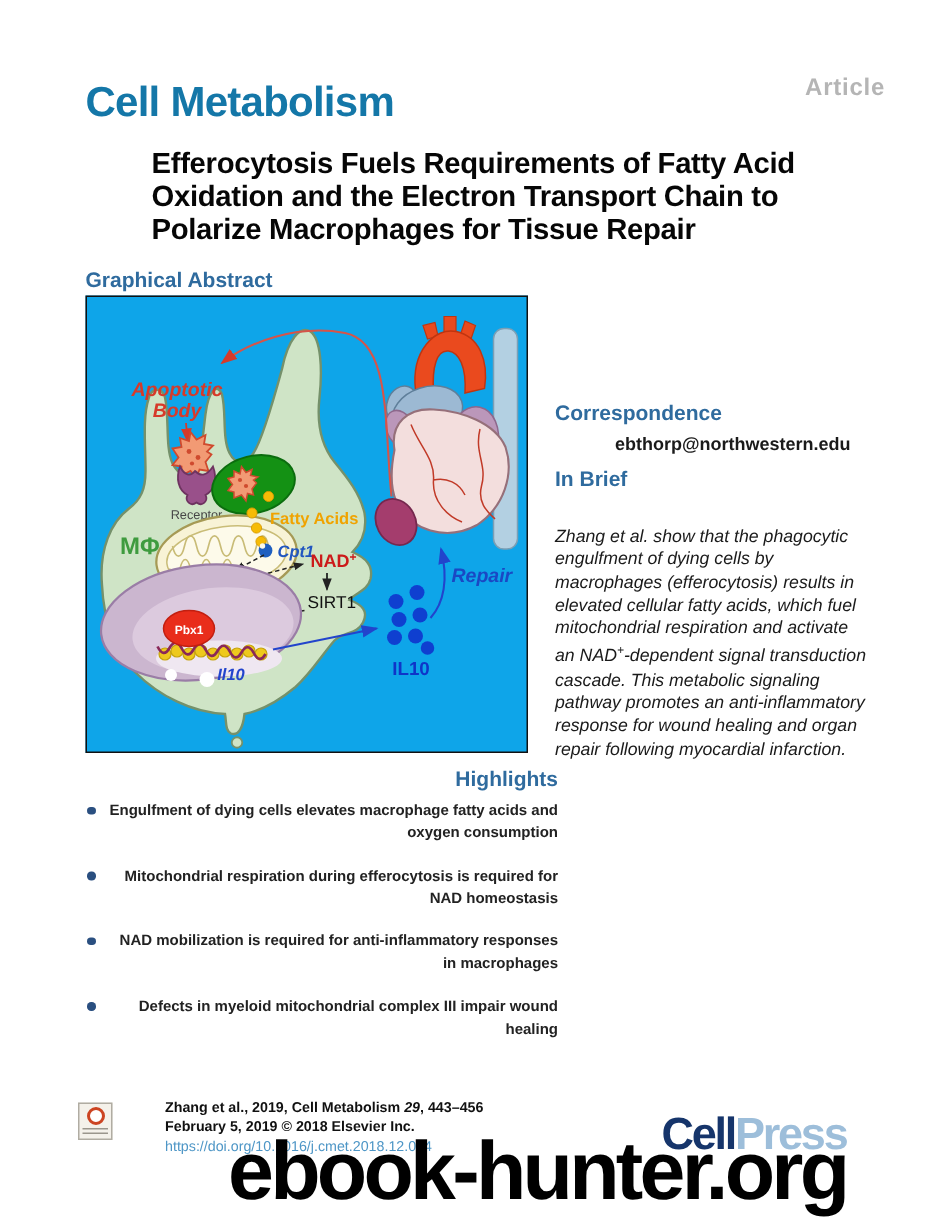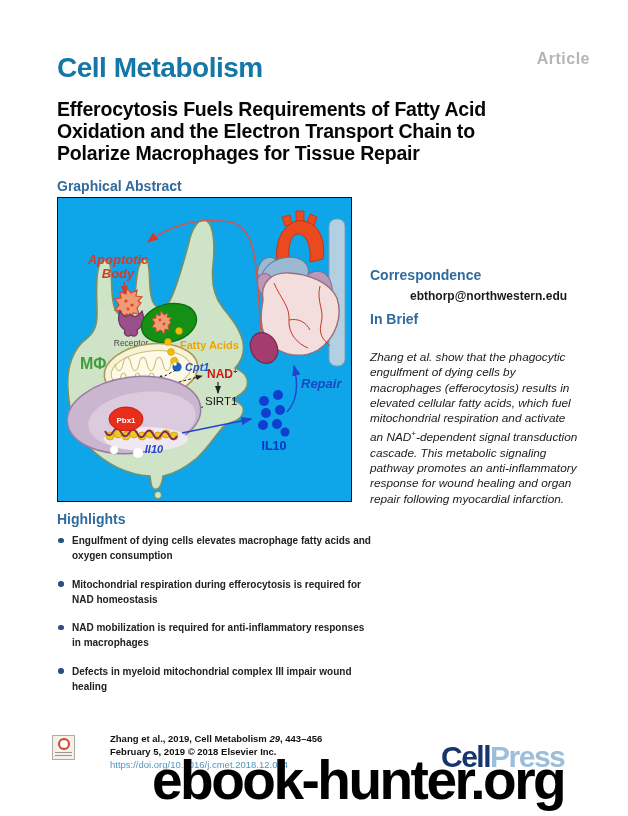--- a/index.html
+++ b/index.html
@@ -3,38 +3,38 @@
 <meta charset="utf-8">
 <style>
   html,body{margin:0;padding:0;background:#fff;}
   .page{position:relative;width:628px;height:816px;background:#fff;overflow:hidden;
         font-family:"Liberation Sans",sans-serif;color:#1c1c1c;}
   .abs{position:absolute;}
 
   .article-label{top:50px;right:38px;font-size:16px;font-weight:bold;color:#b5b5b5;letter-spacing:.5px;}
   .journal{left:57px;top:52px;font-size:28px;font-weight:bold;color:#1477a8;letter-spacing:-.5px;margin:0;}
   .paper-title{left:57px;top:98px;font-size:19.5px;font-weight:bold;color:#060606;line-height:22px;letter-spacing:-.2px;}
-  .paper-title div{white-space:nowrap;}
+  .paper-title div{white-space:nowrap;margin-left:44px;}
 
   .sec-head{font-size:14px;font-weight:bold;color:#2f6b9e;margin:0 0 6px 0;}
 
   .ga-head{left:57px;top:178px;}
   .ga-box{left:57px;top:197px;width:293px;height:303px;border:1.6px solid #111;background:#0ea5e9;}
   .ga-box svg{display:block;width:100%;height:100%;}
   svg text{font-family:"Liberation Sans",sans-serif;}
 
   .authors-block{left:370px;top:178px;width:215px;}
   .authors-block .line{font-size:12px;font-weight:bold;line-height:16.5px;white-space:nowrap;color:#1a1a1a;}
   .corr-block{left:370px;top:267px;width:215px;}
   .corr-block .email{font-size:12px;font-weight:bold;color:#1a1a1a;margin-left:40px;}
   .inbrief-block{left:370px;top:311px;width:210px;}
   .inbrief-block p{margin:23px 0 0 0;font-size:11.8px;line-height:15.3px;color:#1a1a1a;font-style:italic;}
   .inbrief-block sup{font-size:8px;}
 
-  .highlights-block{left:57px;top:511px;width:315px;}
+  .highlights-block{left:57px;top:511px;width:315px;text-align:right;}
   .hl-item{position:relative;padding-left:15px;margin-bottom:13.5px;font-size:10px;font-weight:bold;
            line-height:15px;color:#222;}
   .hl-bullet{position:absolute;left:1px;top:4.5px;width:5.5px;height:5.5px;border-radius:50%;background:#2a4f80;}
 
   .update-badge{left:52px;top:735px;width:23px;height:25px;border:1px solid #b0aca2;background:#f4f1ea;
                 box-sizing:border-box;text-align:center;}
   .badge-ring{width:8px;height:8px;border:2px solid #cc4422;border-radius:50%;margin:2px auto 1px auto;background:#fff;}
   .badge-line{height:1.5px;background:#9a968c;margin:1.5px 2px 0 2px;}
 
   .citation{left:110px;top:733px;font-size:9.5px;font-weight:bold;line-height:12.8px;color:#111;white-space:nowrap;}

